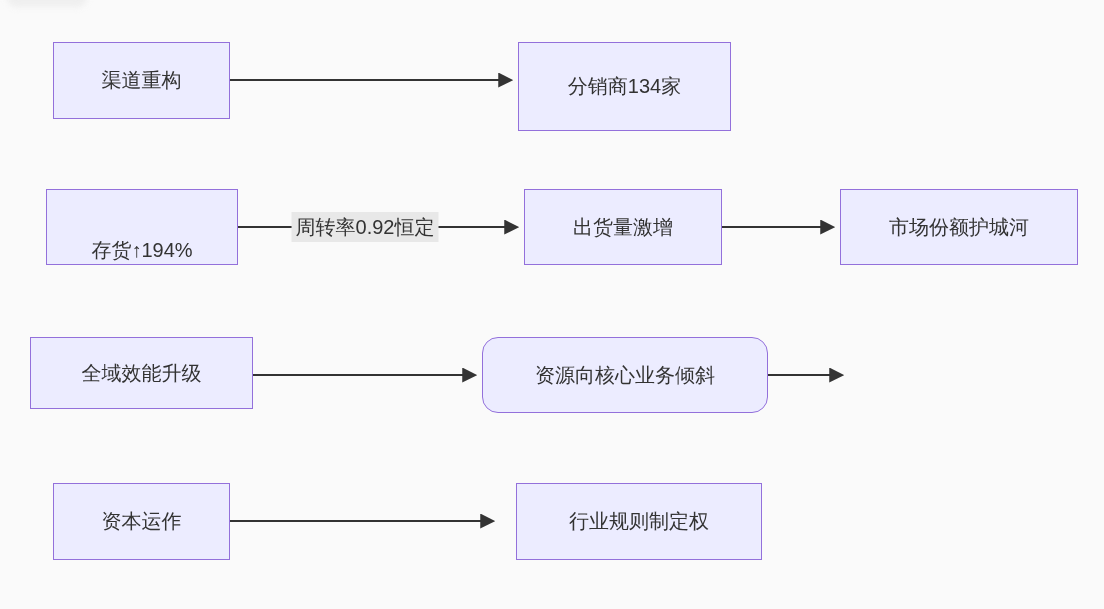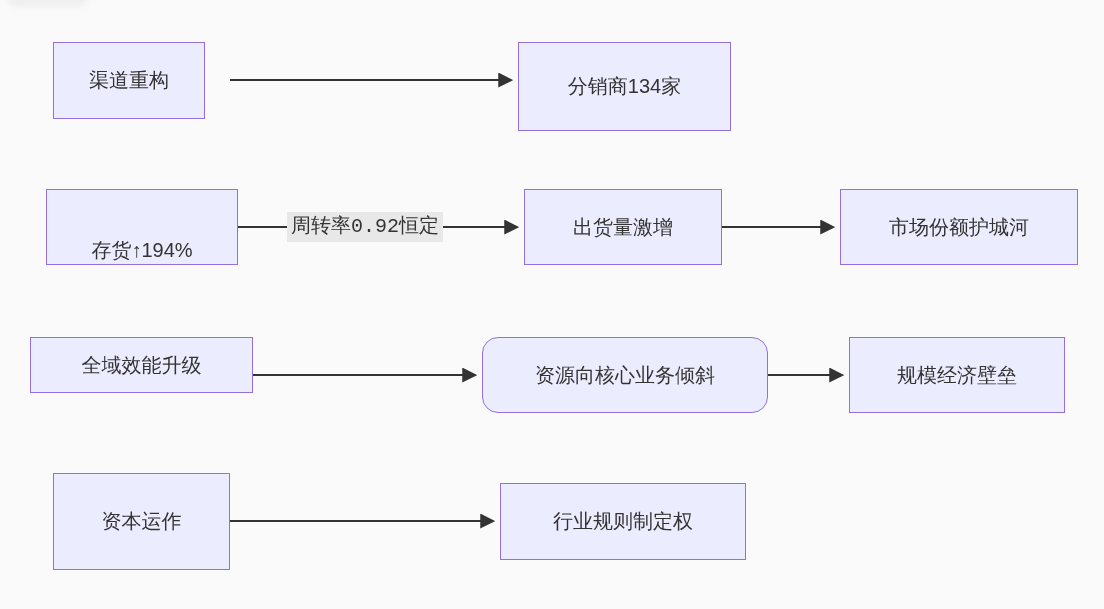--- a/index.html
+++ b/index.html
@@ -46,21 +46,20 @@
   }
   .edge-label {
     position: absolute;
     transform: translate(-50%, -50%);
     background: #e8e8e8;
     color: #333333;
     font-size: 20px;
     padding: 3px 4px;
     line-height: 1.2;
     white-space: nowrap;
-    font-family: Liberation Mono, monospace;
   }
 </style>
 </head>
 <body>
 
 <div class="canvas">
 
   <div class="artifact"></div>
 
   <svg class="edges" width="1104" height="609" viewBox="0 0 1104 609" xmlns="http://www.w3.org/2000/svg">
@@ -72,53 +71,50 @@
     <line x1="230" y1="80" x2="511" y2="80" stroke="#333333" stroke-width="2" marker-end="url(#arrowhead)"></line>
     <line x1="238" y1="227" x2="517" y2="227" stroke="#333333" stroke-width="2" marker-end="url(#arrowhead)"></line>
     <line x1="722" y1="227" x2="833" y2="227" stroke="#333333" stroke-width="2" marker-end="url(#arrowhead)"></line>
     <line x1="253" y1="375" x2="475" y2="375" stroke="#333333" stroke-width="2" marker-end="url(#arrowhead)"></line>
     <line x1="768" y1="375" x2="842" y2="375" stroke="#333333" stroke-width="2" marker-end="url(#arrowhead)"></line>
     <line x1="230" y1="521" x2="493" y2="521" stroke="#333333" stroke-width="2" marker-end="url(#arrowhead)"></line>
   </svg>
 
   <div class="edge-label" style="left:365px; top:227px;">周转率0.92恒定</div>
 
-  <div class="node" style="left:53px; top:42px; width:152px; height:77px;">
+  <div class="node" style="left:53px; top:42px; width:177px; height:77px;">
     <span>渠道重构</span>
   </div>
 
   <div class="node" style="left:518px; top:42px; width:213px; height:89px;">
     <span>分销商134家</span>
   </div>
 
   <div class="node" style="left:46px; top:189px; width:192px; height:76px;align-items:flex-end;">
     <span>存货↑194%</span>
   </div>
 
   <div class="node" style="left:524px; top:189px; width:198px; height:76px;align-items:center;">
     <span>出货量激增</span>
   </div>
 
   <div class="node" style="left:840px; top:189px; width:238px; height:76px;">
     <span>市场份额护城河</span>
   </div>
 
-  <div class="node" style="left:30px; top:337px; width:223px; height:56px;">
+  <div class="node" style="left:30px; top:337px; width:223px; height:72px;">
     <span>全域效能升级</span>
   </div>
 
   <div class="node" style="left:482px; top:337px; width:286px; height:76px;border-radius:16px;">
     <span>资源向核心业务倾斜</span>
   </div>
 
-  <div class="node" style="left:849px; top:337px; width:216px; height:76px;">
-    <span>规模经济壁垒</span>
-  </div>
 
-  <div class="node" style="left:53px; top:473px; width:177px; height:97px;">
+  <div class="node" style="left:53px; top:483px; width:177px; height:77px;">
     <span>资本运作</span>
   </div>
 
-  <div class="node" style="left:500px; top:483px; width:246px; height:77px;">
+  <div class="node" style="left:516px; top:483px; width:246px; height:77px;">
     <span>行业规则制定权</span>
   </div>
 
 </div>
 
 </body></html>

